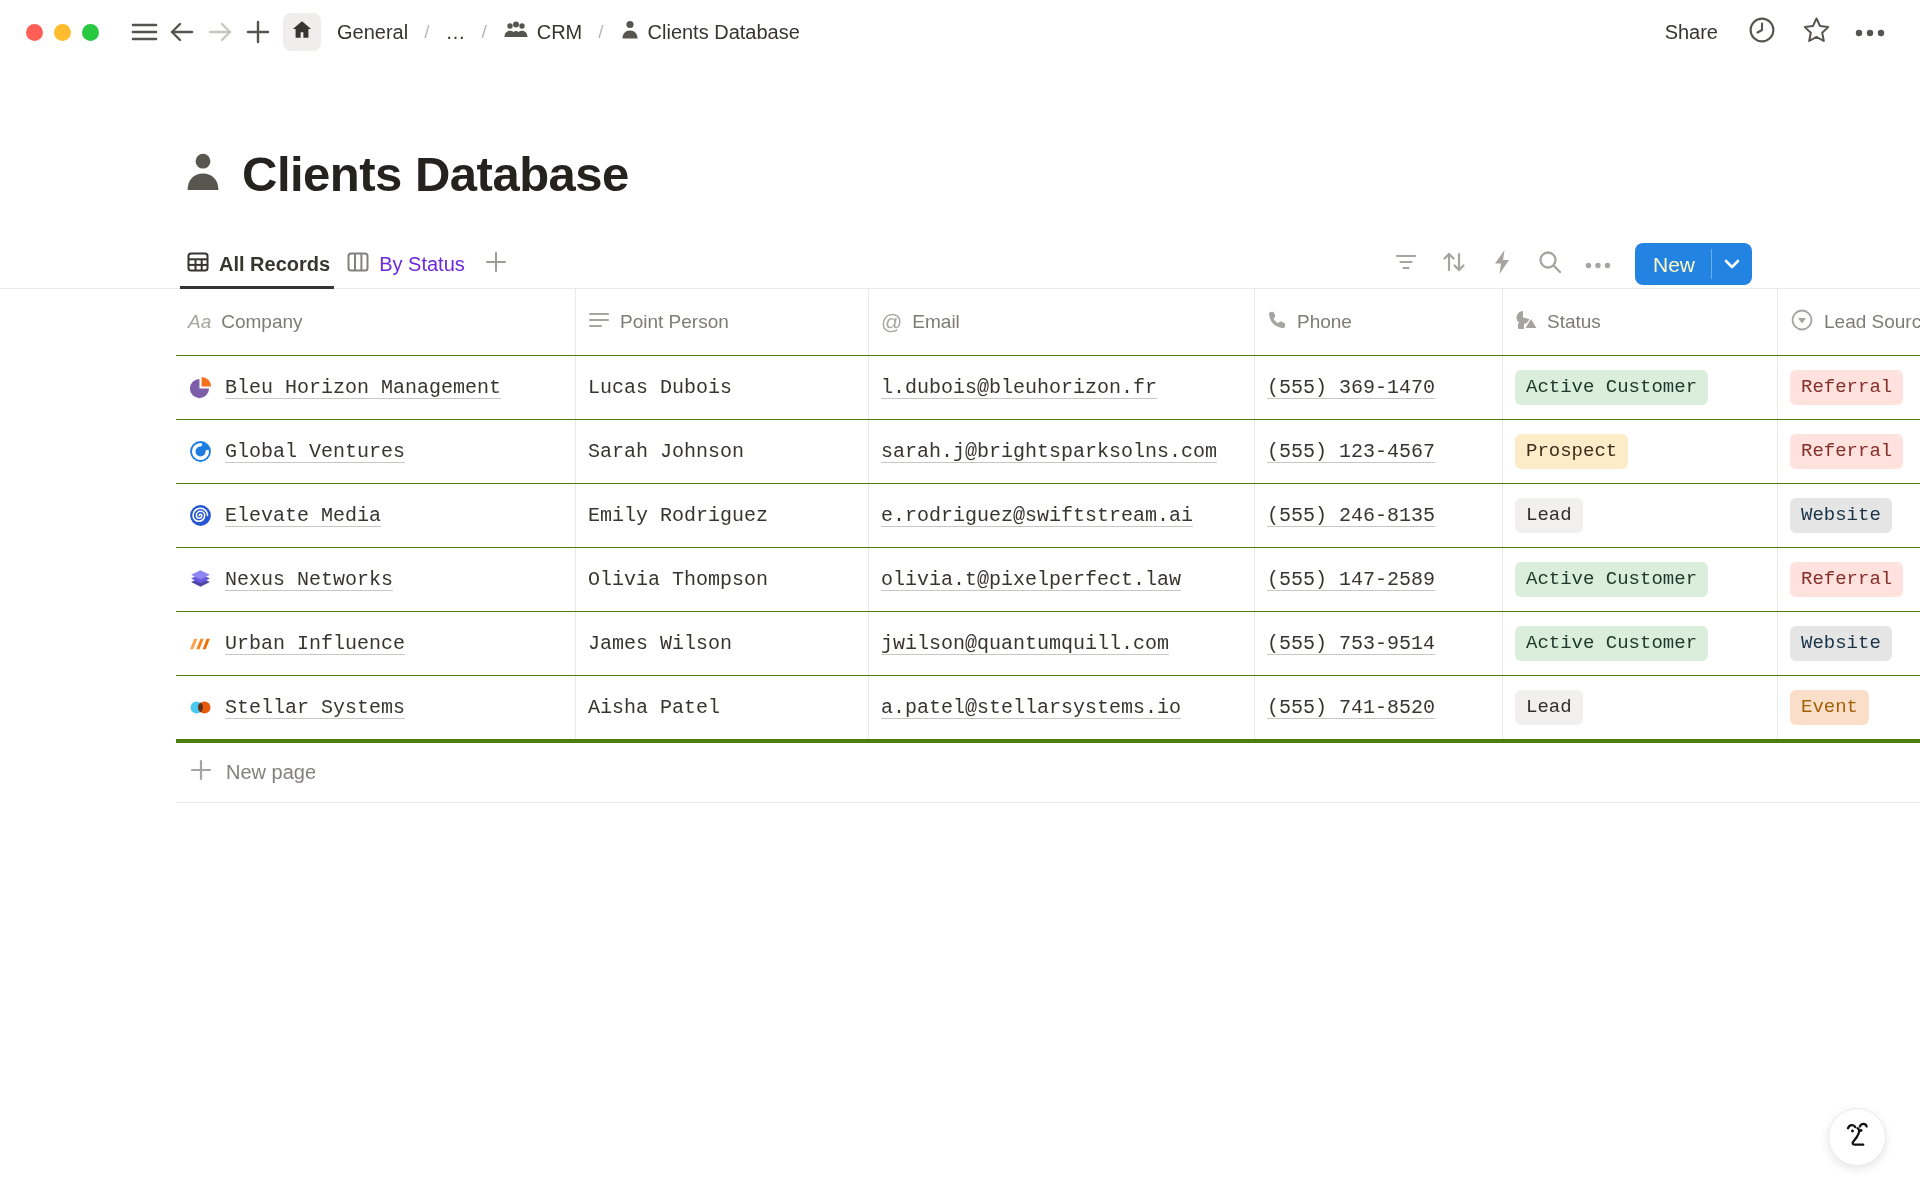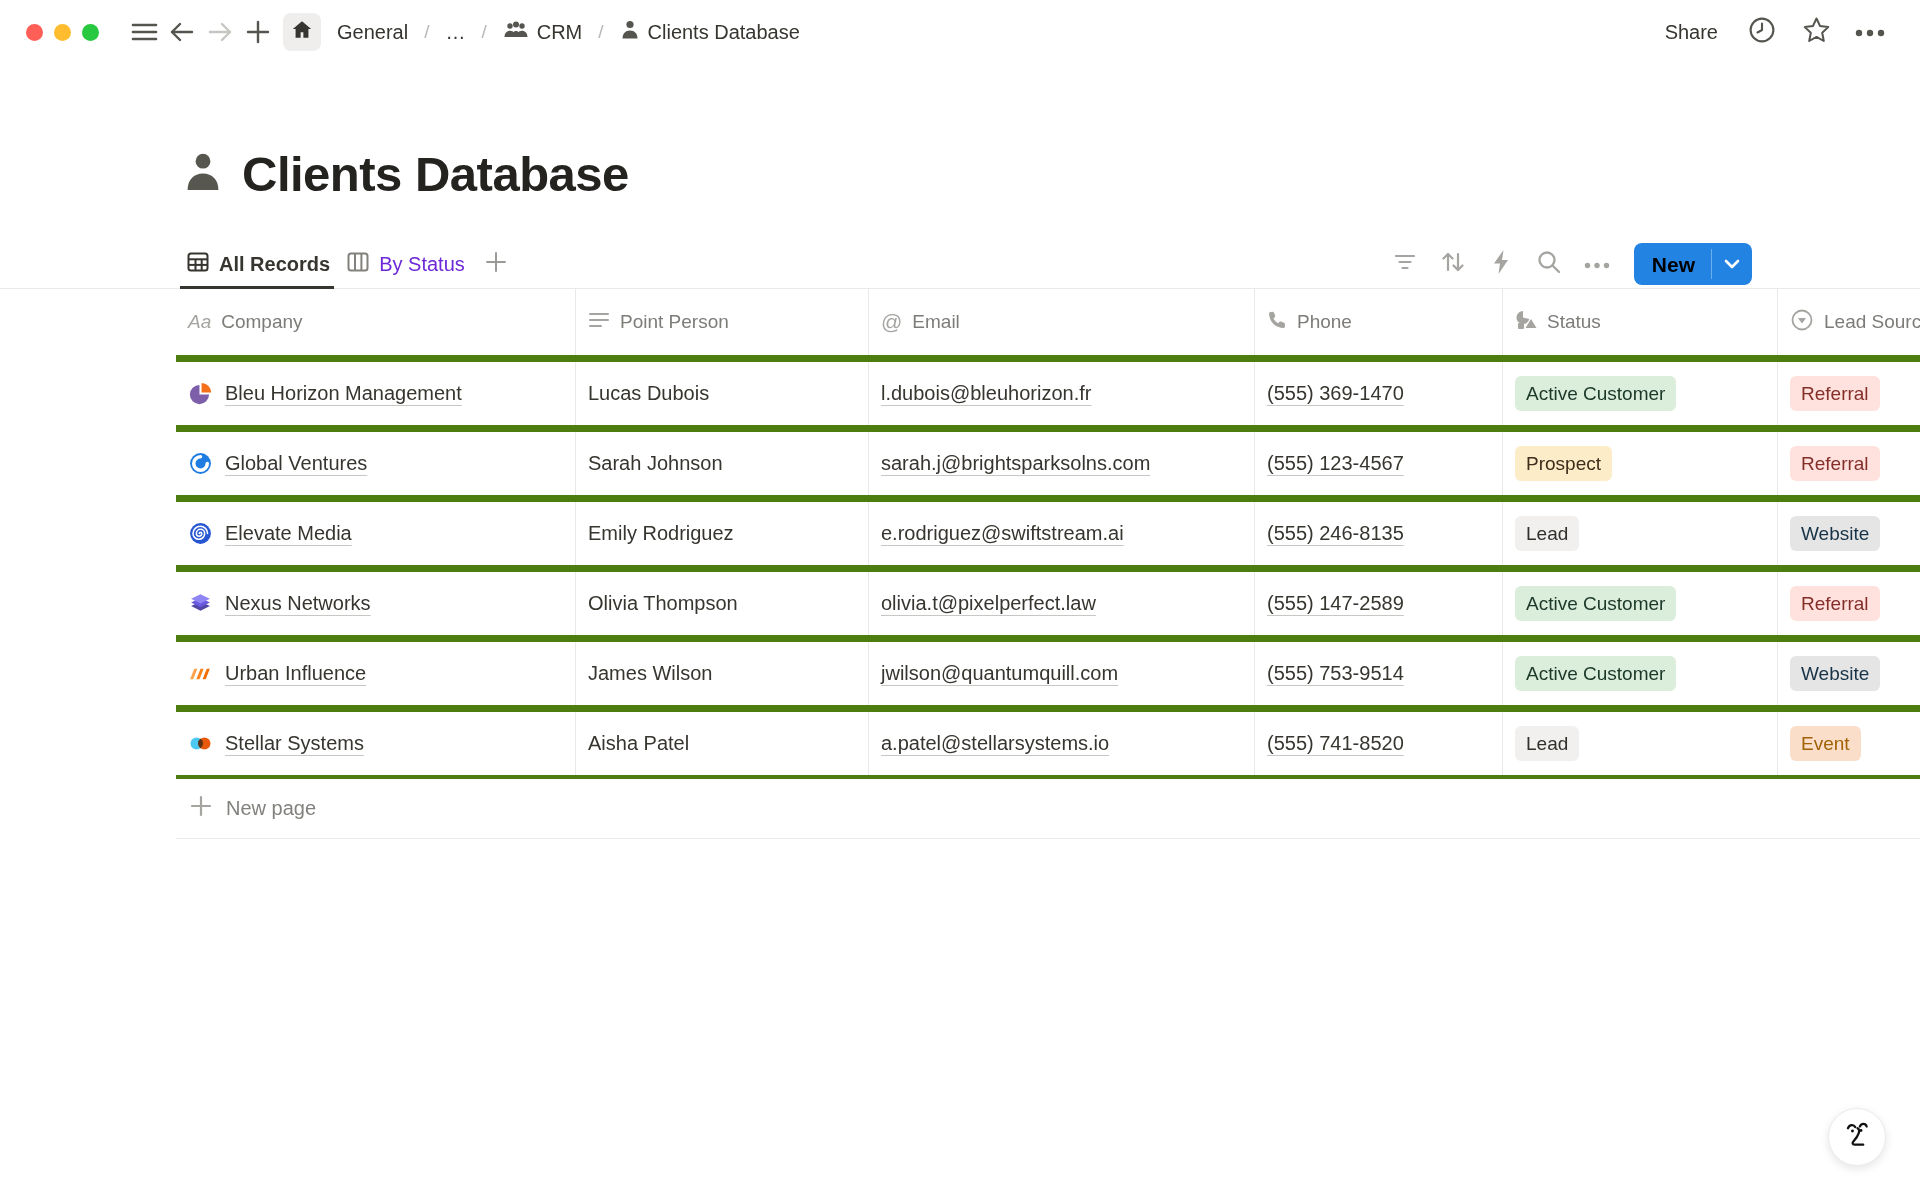--- a/index.html
+++ b/index.html
@@ -28,29 +28,29 @@
   
   .viewbar { display:flex; align-items:center; margin-top:38px; padding-left:180px; padding-right:168px; border-bottom:1px solid #E9E9E7; height:49px; }
   .tab { display:flex; align-items:center; gap:9px; font-size:20px; padding:0 10px 0 6px; height:48px; cursor:pointer; position:relative; }
   .tab.active { color:#37352F; font-weight:600; }
   .tab.active::after { content:""; position:absolute; left:0; right:6px; bottom:-1px; height:3px; background:#37352F; }
   .tab.inactive { color:#6d28d9; font-weight:500; }
   .tab-add { color:#82817D; font-size:26px; padding:0 10px; cursor:pointer; }
   .view-controls { margin-left:auto; display:flex; align-items:center; gap:10px; }
   .ctlbtn { width:38px; height:38px; display:flex; align-items:center; justify-content:center; border-radius:6px; cursor:pointer; }
   .new-btn { display:flex; align-items:stretch; background:#2383E2; border-radius:8px; overflow:hidden; margin-left:8px; height:42px; cursor:pointer; }
-  .new-btn .label { color:#000000; font-size:21px; font-weight:700; display:flex; align-items:center; padding:1px 16px 0 18px; }
+  .new-btn .label { color:#fef9c3; font-size:21px; font-weight:400; display:flex; align-items:center; padding:1px 16px 0 18px; }
   .new-btn .divider { width:1px; background:rgba(255,255,255,0.35); margin:6px 0; }
   .new-btn .chev { display:flex; align-items:center; justify-content:center; width:40px; }
   
   .table-wrap { margin-left:176px; width:1744px; overflow:hidden; }
   .tr-grid { display:grid; grid-template-columns:400px 293px 386px 248px 275px 200px; }
   .th { height:66px; display:flex; align-items:center; gap:10px; padding:0 10px 0 12px; font-size:19px; color:#7D7C78; border-right:1px solid #E9E9E7; white-space:nowrap; overflow:hidden; cursor:pointer; }
   .th:last-child { border-right:none; }
-  .tr { border-top:7px solid #4d7c0f; }
+  .tr { border-top:1px solid #4d7c0f;font-family:Liberation Mono, monospace; }
   .tr:last-of-type { border-bottom:1px solid #E9E9E7; }
   .td { height:63px; display:flex; align-items:center; padding:0 10px 0 12px; font-size:20px; border-right:1px solid #E9E9E7; white-space:nowrap; overflow:hidden; }
   .td:last-child { border-right:none; }
   .td .logo { width:25px; height:25px; margin-right:12px; flex:0 0 auto; }
   .link { color:#37352F; text-decoration:underline; text-decoration-color:rgba(55,53,47,0.28); text-decoration-thickness:1px; text-underline-offset:5px; cursor:pointer; }
   .link.strong { font-weight:500; }
   .badge { display:inline-block; font-size:19px; line-height:1; padding:8px 11px; border-radius:6px; cursor:pointer; }
   .c-green { background:#DBEDDB; color:#1C3829; }
   .c-yellow { background:#FDECC8; color:#402C1B; }
   .c-gray { background:#F1F0EF; color:#32302C; }

